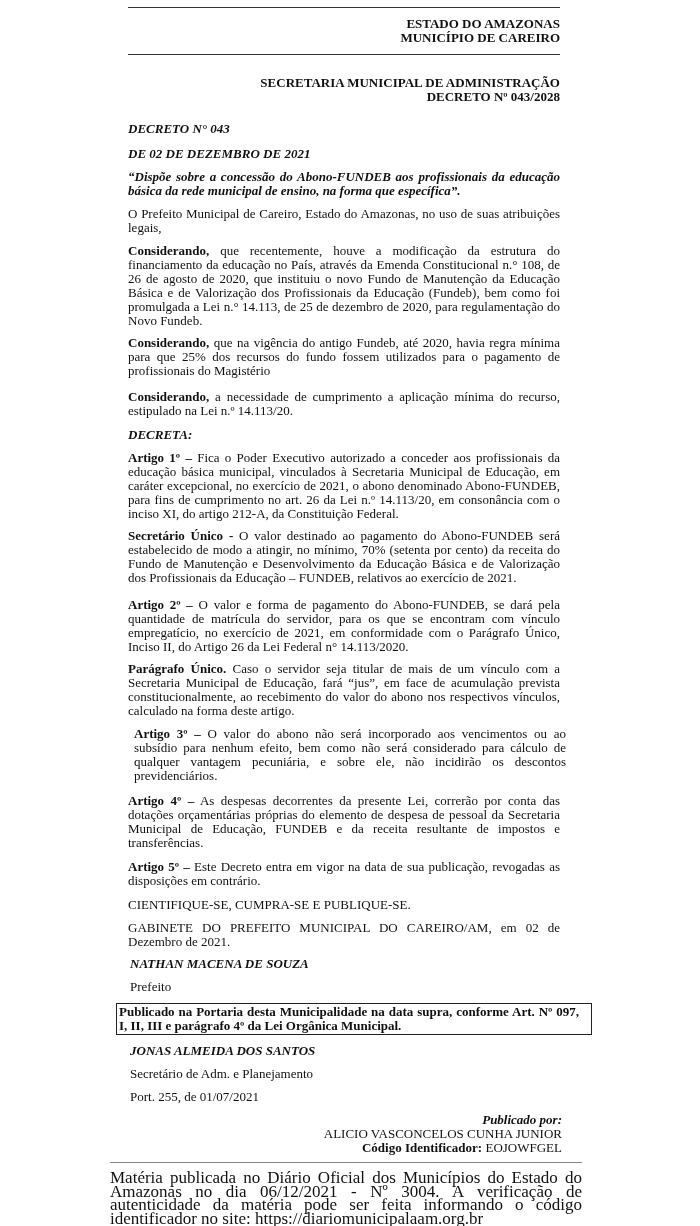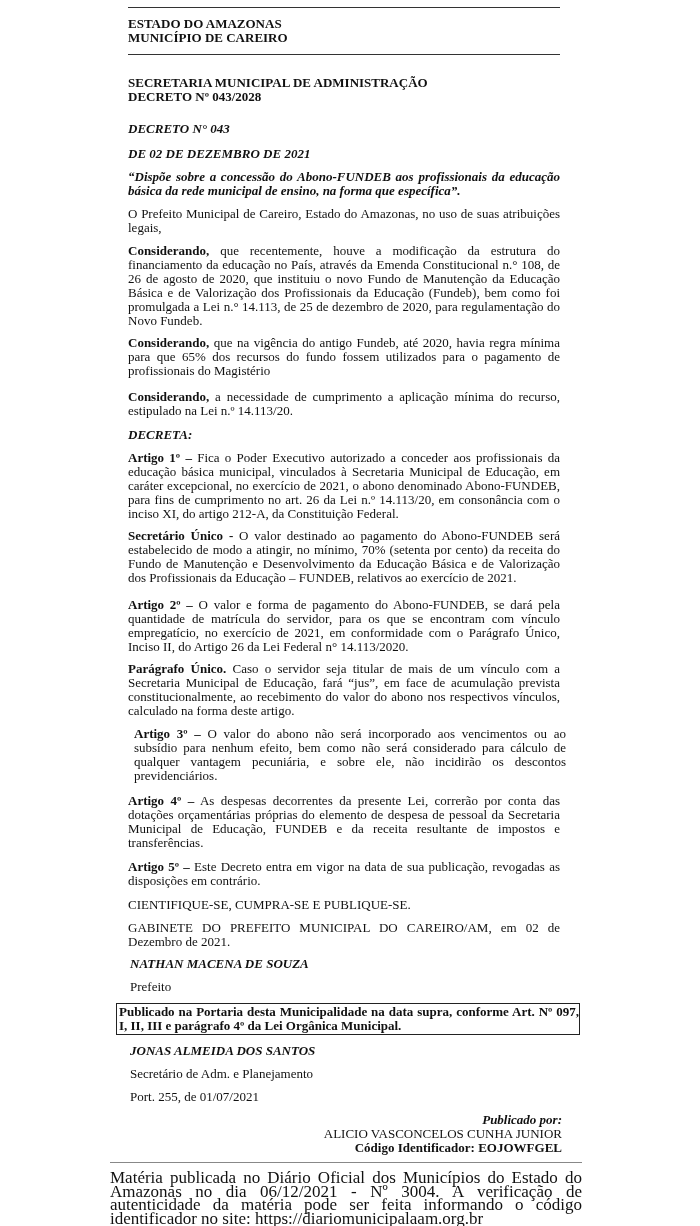--- a/index.html
+++ b/index.html
@@ -2,27 +2,27 @@
 <html><head>
 <meta charset="utf-8">
 <style>
   html, body { margin: 0; padding: 0; background: #ffffff; }
   body {
     width: 700px; height: 1226px; position: relative; overflow: hidden;
     font-family: "Liberation Serif", serif; color: #111111;
     font-size: 13px; line-height: 14px;
   }
   .rule { position: absolute; height: 1px; background: #333; }
-  .center { position: absolute; left: 128px; width: 432px; text-align: left; font-weight: bold; }
+  .center { position: absolute; left: 128px; width: 432px; text-align: right; font-weight: bold; }
   .p { position: absolute; left: 128px; width: 432px; text-align: justify; }
   .p b { font-weight: bold; }
   .bold { font-weight: bold; font-style: italic; }
   .box {
     position: absolute; left: 116px; width: 460px; border: 1.5px solid #222;
-    padding: 1px 0 1px 2px; font-weight: bold; text-align: justify;
+    padding: 1px 12px 1px 2px; font-weight: bold; text-align: justify;
   }
   .right { position: absolute; right: 138px; text-align: right; }
   .footer { position: absolute; left: 110px; width: 472px; text-align: justify; font-size: 17px; line-height: 13.5px; }
 </style>
 </head>
 <body>
 
 <div class="rule" style="left:128px; width:432px; top:7px;"></div>
 <div class="center" style="top:17px;">ESTADO DO AMAZONAS</div>
 <div class="center" style="top:31px;">MUNICÍPIO DE CAREIRO</div>
@@ -32,21 +32,21 @@
 
 <div class="p bold" style="top:122px;">DECRETO N° 043</div>
 <div class="p bold" style="top:147px;">DE 02 DE DEZEMBRO DE 2021</div>
 <div class="p bold" style="top:170px;">“Dispõe sobre a concessão do Abono-FUNDEB aos profissionais da educação básica da rede municipal de ensino, na forma que específica”.</div>
 <div class="p" style="top:207px;">O Prefeito Municipal de Careiro, Estado do Amazonas, no uso de suas atribuições legais,</div>
 
 <div class="p" style="top:244px;">
   <b>Considerando,</b><span> que recentemente, houve a modificação da estrutura do financiamento da educação no País, através da Emenda Constitucional n.° 108, de 26 de agosto de 2020, que instituiu o novo Fundo de Manutenção da Educação Básica e de Valorização dos Profissionais da Educação (Fundeb), bem como foi promulgada a Lei n.° 14.113, de 25 de dezembro de 2020, para regulamentação do Novo Fundeb.</span>
 </div>
 <div class="p" style="top:336px;">
-  <b>Considerando,</b><span> que na vigência do antigo Fundeb, até 2020, havia regra mínima para que 65% dos recursos do fundo fossem utilizados para o pagamento de profissionais do Magistério</span>
+  <b>Considerando,</b><span> que na vigência do antigo Fundeb, até 2020, havia regra mínima para que 25% dos recursos do fundo fossem utilizados para o pagamento de profissionais do Magistério</span>
 </div>
 <div class="p" style="top:390px;">
   <b>Considerando,</b><span> a necessidade de cumprimento a aplicação mínima do recurso, estipulado na Lei n.º 14.113/20.</span>
 </div>
 
 <div class="p bold" style="top:428px;">DECRETA:</div>
 
 <div class="p" style="top:451px;">
   <b>Artigo 1º –</b><span> Fica o Poder Executivo autorizado a conceder aos profissionais da educação básica municipal, vinculados à Secretaria Municipal de Educação, em caráter excepcional, no exercício de 2021, o abono denominado Abono-FUNDEB, para fins de cumprimento no art. 26 da Lei n.º 14.113/20, em consonância com o inciso XI, do artigo 212-A, da Constituição Federal.</span>
 </div>
@@ -75,18 +75,18 @@
 <div class="p" style="top:980px; left:130px;">Prefeito</div>
 
 <div class="box" style="top:1003px;">Publicado na Portaria desta Municipalidade na data supra, conforme Art. Nº 097, I, II, III e parágrafo 4º da Lei Orgânica Municipal.</div>
 
 <div class="p bold" style="top:1044px; left:130px;">JONAS ALMEIDA DOS SANTOS</div>
 <div class="p" style="top:1067px; left:130px;">Secretário de Adm. e Planejamento</div>
 <div class="p" style="top:1090px; left:130px;">Port. 255, de 01/07/2021</div>
 
 <div class="right bold" style="top:1113px;">Publicado por:</div>
 <div class="right" style="top:1127px;">ALICIO VASCONCELOS CUNHA JUNIOR</div>
-<div class="right" style="top:1141px;font-weight:bold;">
+<div class="right" style="top:1141px;">
   <b>Código Identificador:</b><span> EOJOWFGEL</span>
 </div>
 
 <div class="rule" style="left:110px; width:472px; top:1162px; background:#888;"></div>
 <div class="footer" style="top:1171px;">Matéria publicada no Diário Oficial dos Municípios do Estado do Amazonas no dia 06/12/2021 - Nº 3004. A verificação de autenticidade da matéria pode ser feita informando o código identificador no site: https://diariomunicipalaam.org.br</div>
 
 </body></html>

